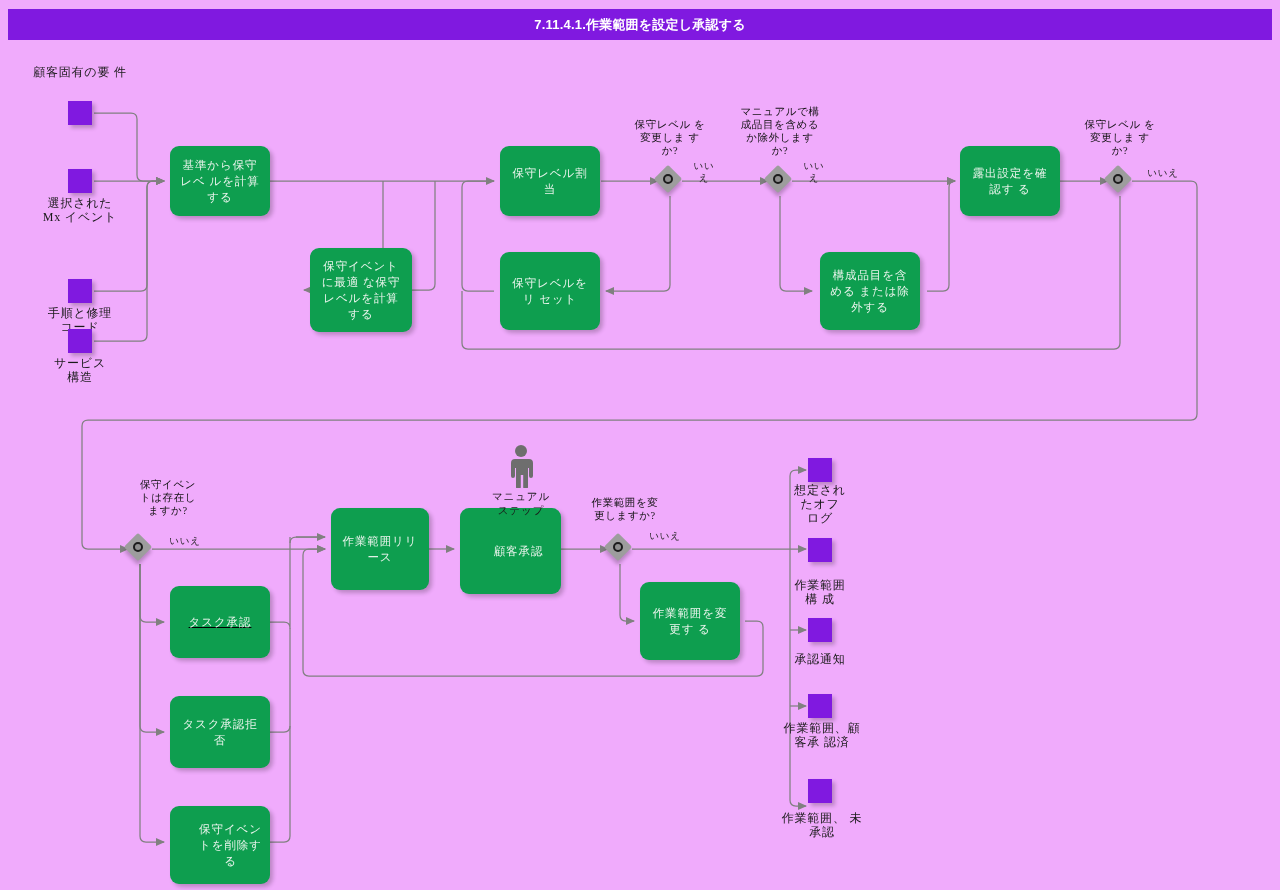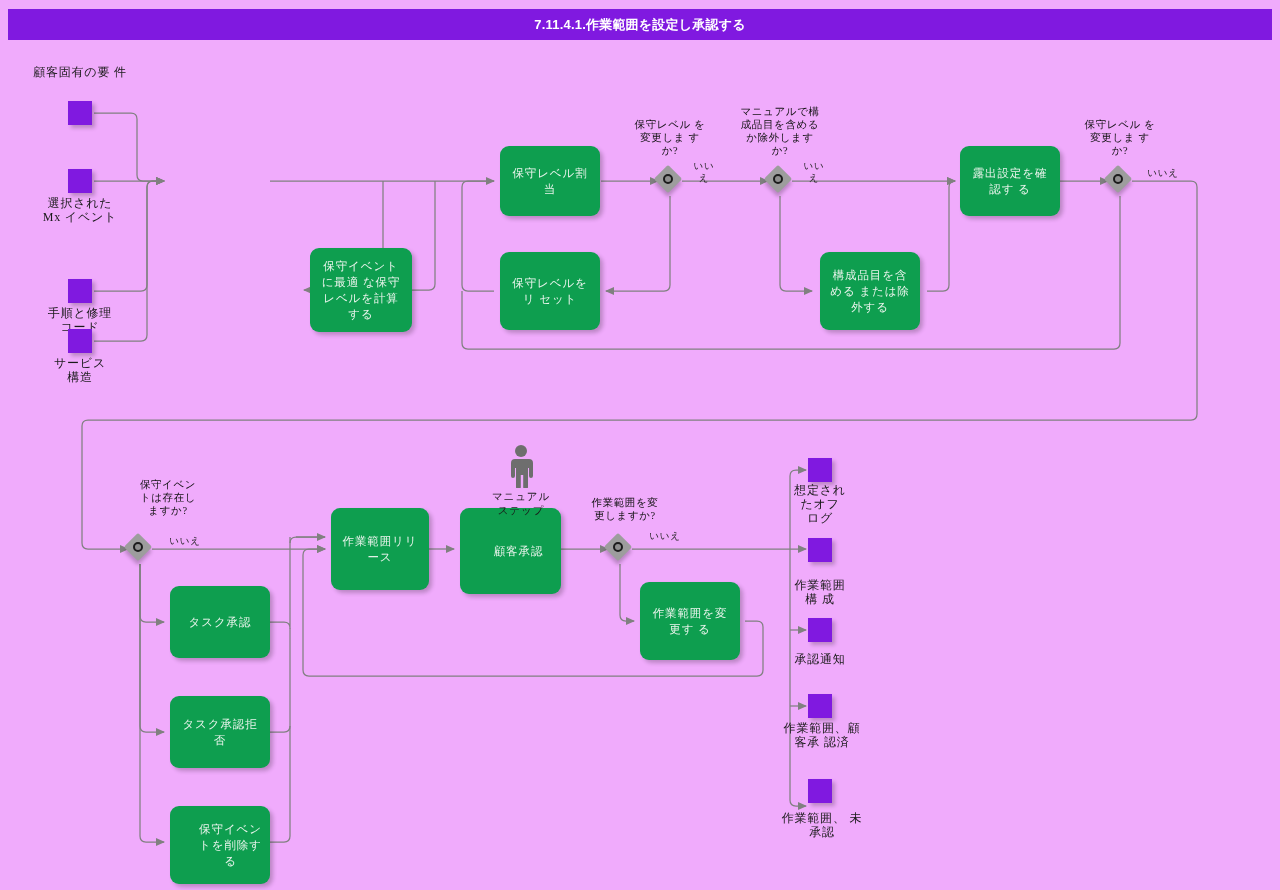--- a/index.html
+++ b/index.html
@@ -211,20 +211,24 @@
 Mx イベント</div>
 
   <div class="dataobj" style="left:68px;  top:279px;"></div>
   <div class="objlabel" style="left:10px; top:306px; width:140px;">手順と修理
 コード</div>
 
   <div class="dataobj" style="left:68px;  top:329px;"></div>
   <div class="objlabel" style="left:10px; top:356px; width:140px;">サービス
 構造</div>
 
+  <div class="task" style="left:170px; top:146px; width:100px; height:70px;">
+    <span class="lbl">基準から保守レベ
+ルを計算する</span>
+  </div>
 
   <div class="task" style="left:310px; top:248px; width:102px; height:84px;">
     <span class="lbl">保守イベントに最適
 な保守レベルを計算
 する</span>
   </div>
 
   <div class="task" style="left:500px; top:146px; width:100px; height:70px;">
     <span class="lbl">保守レベル割当</span>
   </div>
@@ -237,21 +241,21 @@
   <div class="task" style="left:820px; top:252px; width:100px; height:78px;">
     <span class="lbl">構成品目を含める
 または除外する</span>
   </div>
 
   <div class="task" style="left:960px; top:146px; width:100px; height:70px;">
     <span class="lbl">露出設定を確認す
 る</span>
   </div>
 
-  <div class="task" style="left:170px; top:586px; width:100px; height:72px;">
+  <div class="task" style="left:170px; top:586px; width:100px; height:72px;text-decoration:underline;">
     <span class="lbl">タスク承認</span>
   </div>
 
   <div class="task" style="left:170px; top:696px; width:100px; height:72px;">
     <span class="lbl">タスク承認拒否</span>
   </div>
 
   <div class="task" style="left:170px; top:806px; width:100px; height:78px;padding-left:28px;">
     <span class="lbl">保守イベン
 トを削除す る</span>

